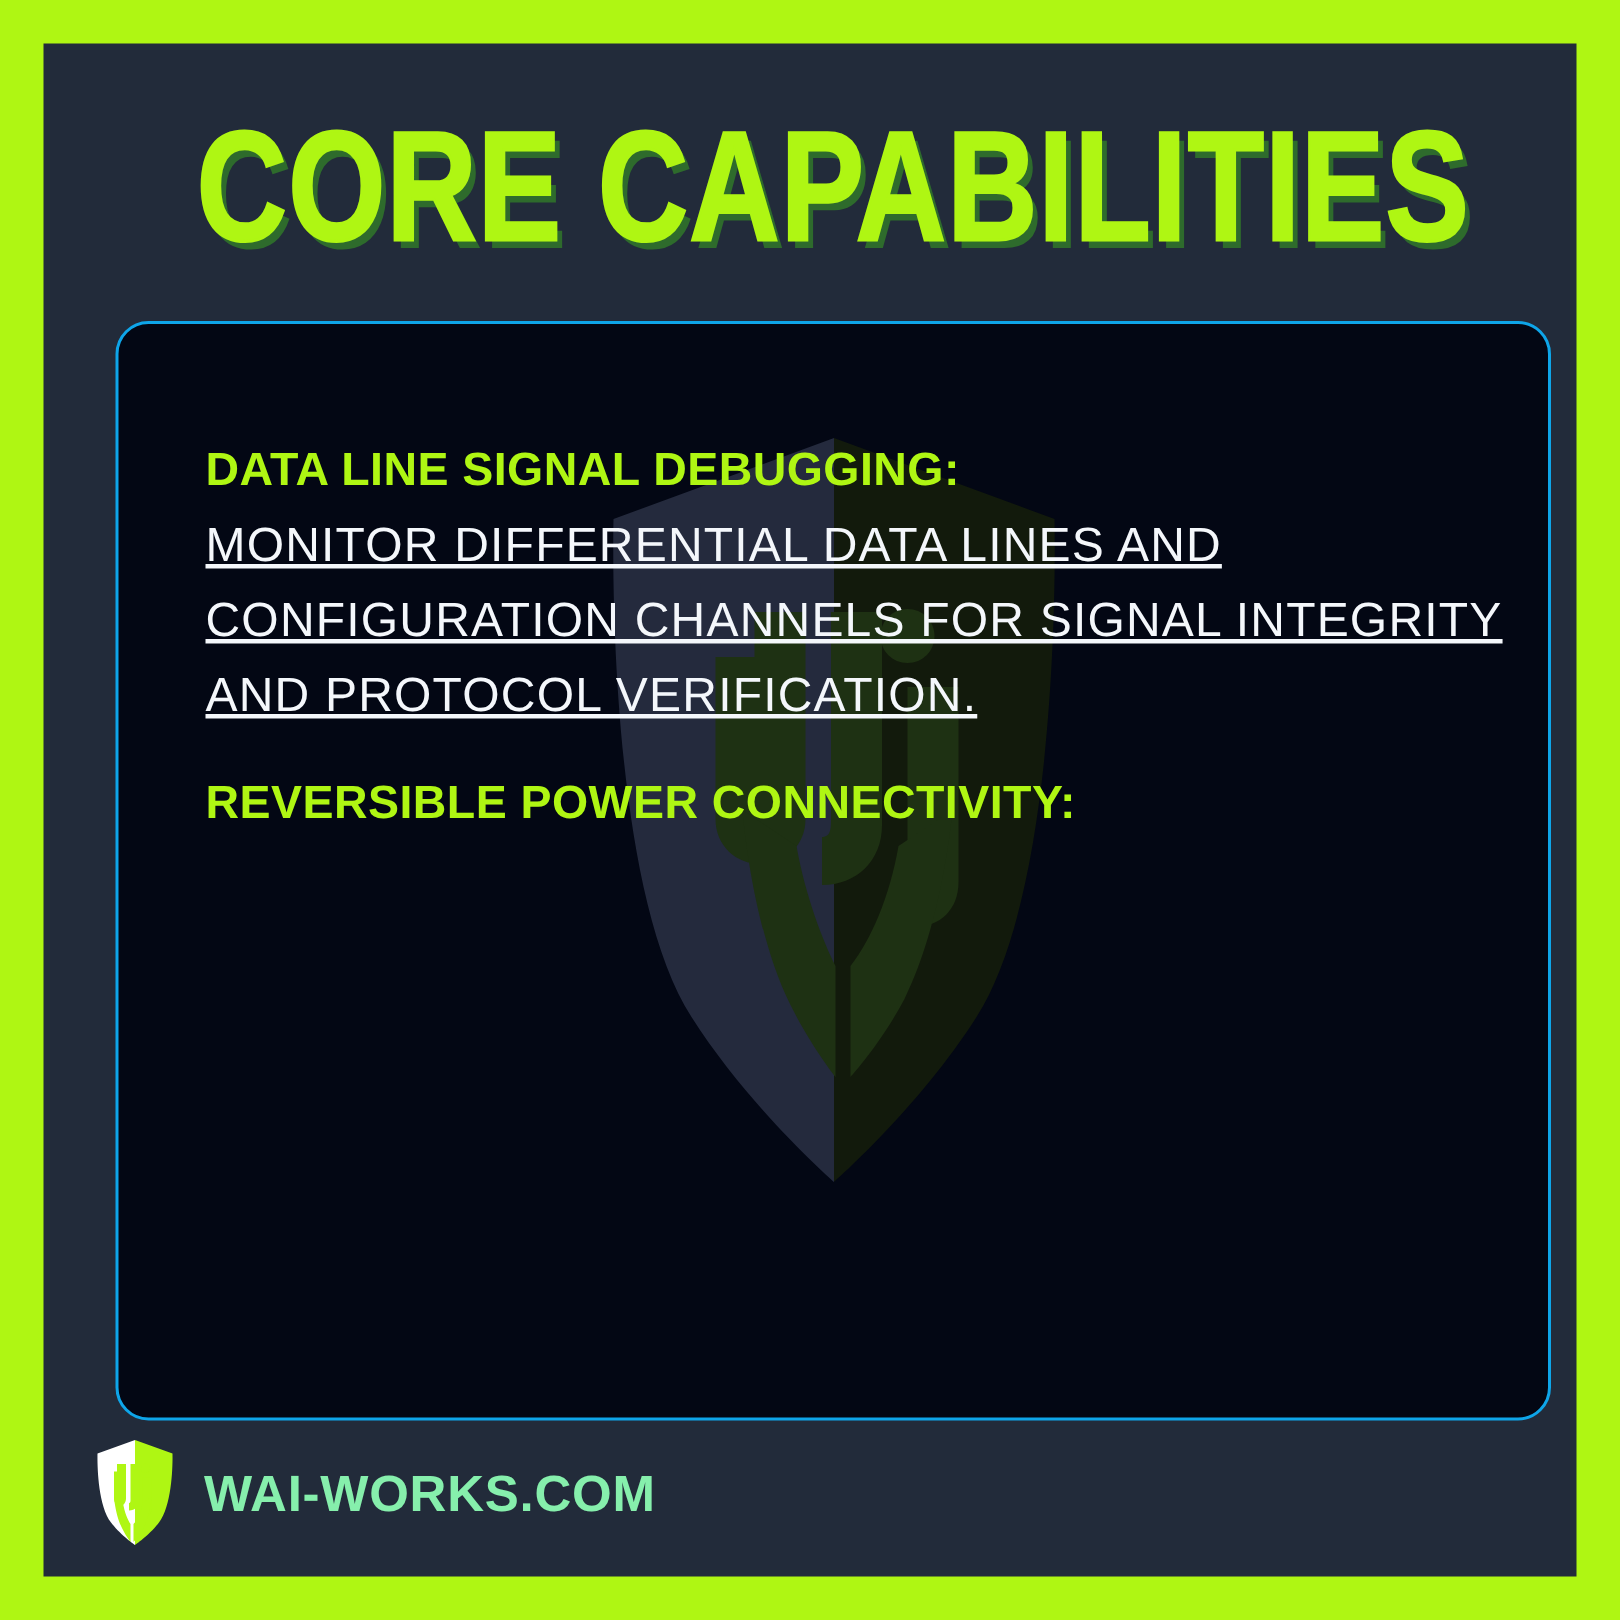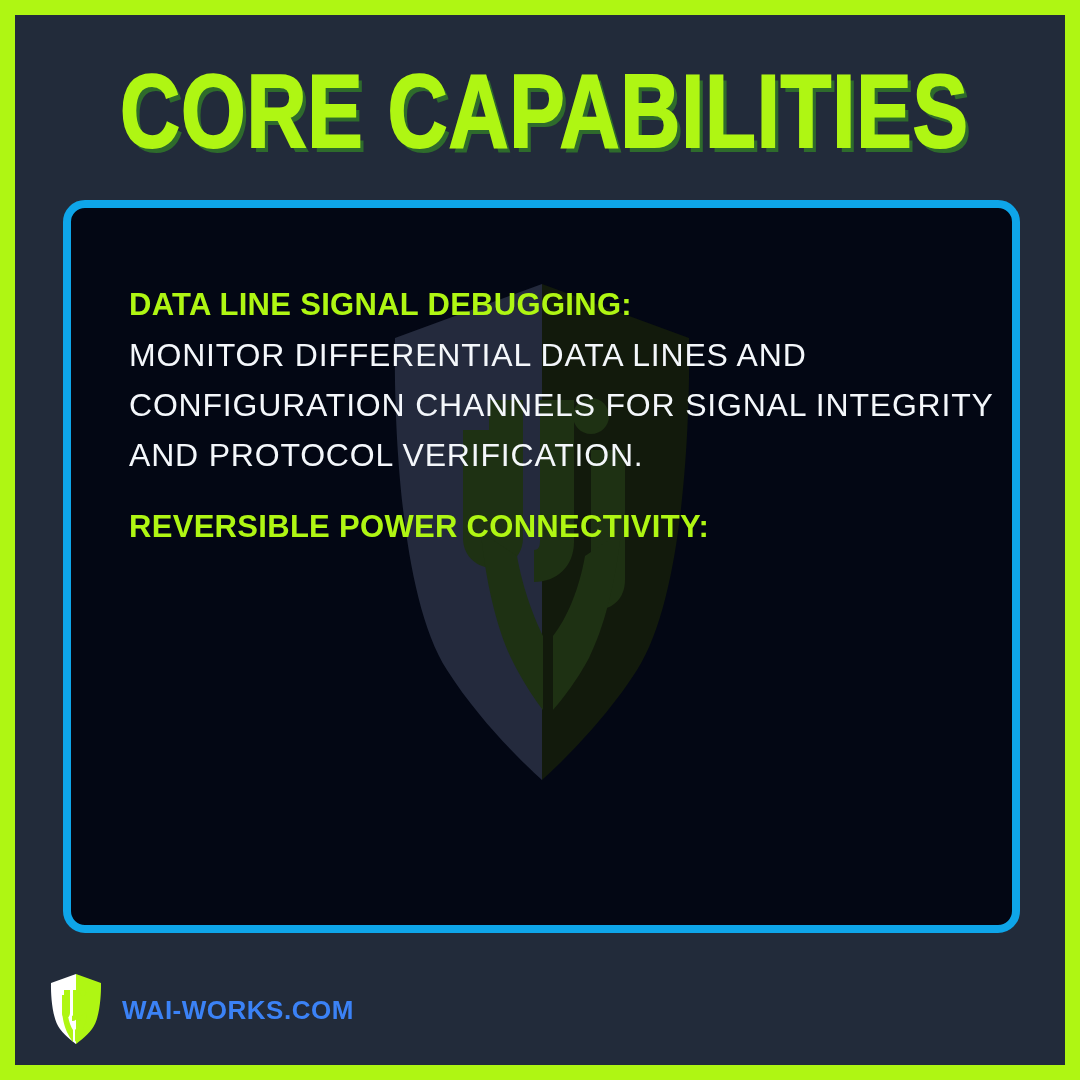--- a/index.html
+++ b/index.html
@@ -9,21 +9,21 @@
     background:#1f2736;
     font-family:"Liberation Sans", sans-serif;
     overflow:hidden;
   }
 
   
   #poster {
     position:relative;
     width:1080px; height:1080px;
     background:#aff613;
-    padding:15px;
+    padding:29px;
   }
 
   #poster-inner {
     position:relative;
     width:100%; height:100%;
     background:#222b3a;
     overflow:hidden;
   }
 
   
@@ -45,21 +45,21 @@
     -webkit-text-stroke:2px #aff613;
   }
 
   
   #card {
     position:absolute;
     left:48px;
     top:185px;
     width:957px;
     height:733px;
-    border:8px solid #0ea5e9;
+    border:2px solid #0ea5e9;
     border-radius:22px;
     background:#030714;
     overflow:hidden;
   }
 
   
   #watermark {
     position:absolute;
     left:50%;
     top:72px;
@@ -92,42 +92,43 @@
 
   .block-body {
     margin-top:6px;
     font-family:"Liberation Sans Narrow","Liberation Sans", sans-serif;
     font-weight:normal;
     font-size:32px;
     line-height:50px;
     letter-spacing:0.8px;
     color:#f4f7fb;
     text-transform:uppercase;
+    text-decoration:underline;
   }
 
   .block-body div { white-space:nowrap; }
 
   
   #footer {
     position:absolute;
     left:33px;
     bottom:18px;
     display:flex;
     align-items:center;
     gap:18px;
   }
 
   #footer-logo { width:56px; height:74px; display:block; }
 
   #footer-text {
     font-family:"Liberation Sans","DejaVu Sans", sans-serif;
     font-weight:bold;
-    font-size:26px;
+    font-size:34px;
     letter-spacing:0.5px;
-    color:#3b82f6;
+    color:#86efac;
     white-space:nowrap;
   }
 </style>
 </head>
 <body>
 
 <div id="poster">
   <div id="poster-inner">
 
     <div id="headline">CORE CAPABILITIES</div>

